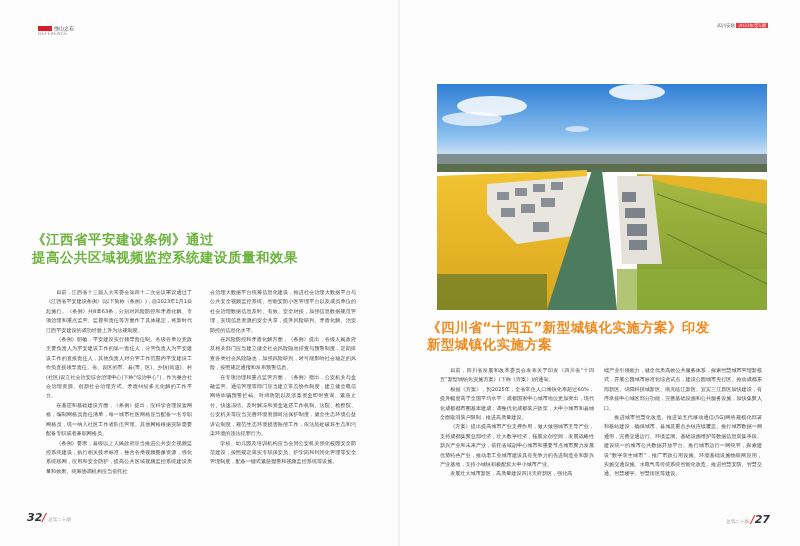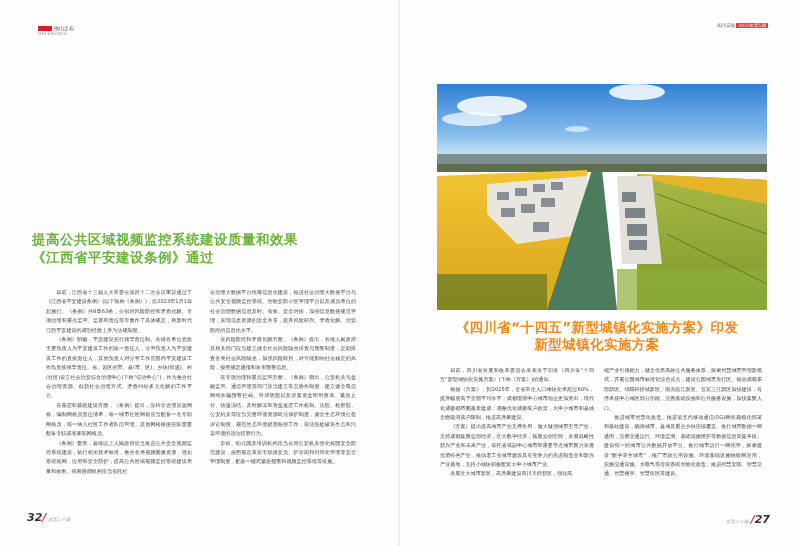--- a/index.html
+++ b/index.html
@@ -20,21 +20,21 @@
     .hdr-left .en { font-size: 4.5px; color: #999; letter-spacing: 0.3px; line-height: 6px; }
 
     
     .hdr-right { position: absolute; right: 32px; top: 23px; display: flex; align-items: center; font-size: 4.5px; }
     .hdr-right .name { color: #555; margin-right: 1px; }
     .hdr-right .issue { background: #e83a3a; color: #fff; padding: 0 2px; line-height: 5px; }
 
     
     .title-left { position: absolute; left: 32px; top: 230px; width: 340px; color: #6cb33e;
       font-weight: bold; font-size: 13.5px; line-height: 18px; letter-spacing: 0.5px; }
-    .title-right { position: absolute; right: 33px; top: 319px; width: 340px; text-align: center; color: #ef8a1e;
+    .title-right { position: absolute; right: 33px; top: 319px; width: 340px; text-align: left; color: #ef8a1e;
       font-weight: bold; font-size: 13.5px; line-height: 17px; letter-spacing: 0.4px; }
 
     
     .col { position: absolute; font-size: 5.1px; line-height: 9.4px; color: #444; text-align: justify; }
     .col p { text-indent: 2em; }
     .col-l1 { left: 46px; top: 288px; width: 146px; }
     .col-l2 { left: 210px; top: 288px; width: 146px; }
     .col-r1 { left: 440px; top: 366px; width: 154px; }
     .col-r2 { left: 604px; top: 366px; width: 158px; }
 
@@ -55,22 +55,22 @@
 <div class="page page-left">
   <div class="hdr-left">
     <div class="row">
       <span class="redbar"></span>
       <span class="cn">他山之石</span>
     </div>
     <span class="en">REFERENCE</span>
   </div>
 
   <div class="title-left">
+    <div>《江西省平安建设条例》通过</div>
     <div>提高公共区域视频监控系统建设质量和效果</div>
-    <div>《江西省平安建设条例》通过</div>
   </div>
 
   <div class="col col-l1">
     <p>日前，江西省十三届人大常委会第四十二次会议审议通过了《江西省平安建设条例》(以下简称《条例》)，自2023年1月1日起施行。《条例》共8章63条，分别对风险防控和矛盾化解、专项治理和重点监管、监督和责任等方面作了具体规定，将新时代江西平安建设的成功经验上升为法规制度。</p>
     <p>《条例》明确，平安建设实行领导责任制。各级各单位党政主要负责人为平安建设工作的第一责任人，分管负责人为平安建设工作的直接责任人，其他负责人对分管工作范围内平安建设工作负直接领导责任。省、设区的市、县(市、区)、乡镇(街道)、村(社区)设立社会治安综合治理中心(下称“综治中心”)，作为整合社会治理资源、创新社会治理方式、矛盾纠纷多元化解的工作平台。</p>
     <p>在基层和基础建设方面，《条例》提出，应科学合理设置网格，编制网格员责任清单，每一城市社区网格应当配备一名专职网格员，统一纳入社区工作者队伍管理。其他网格根据实际需要配备专职或者兼职网格员。</p>
     <p>《条例》要求，县级以上人民政府应当推进公共安全视频监控系统建设，执行相关技术标准，整合各类视频图像资源，强化系统联网，应用和安全防护，提高公共区域视频监控系统建设质量和效果。统筹协调机构应当依托社</p>
   </div>
 
   <div class="col col-l2">

